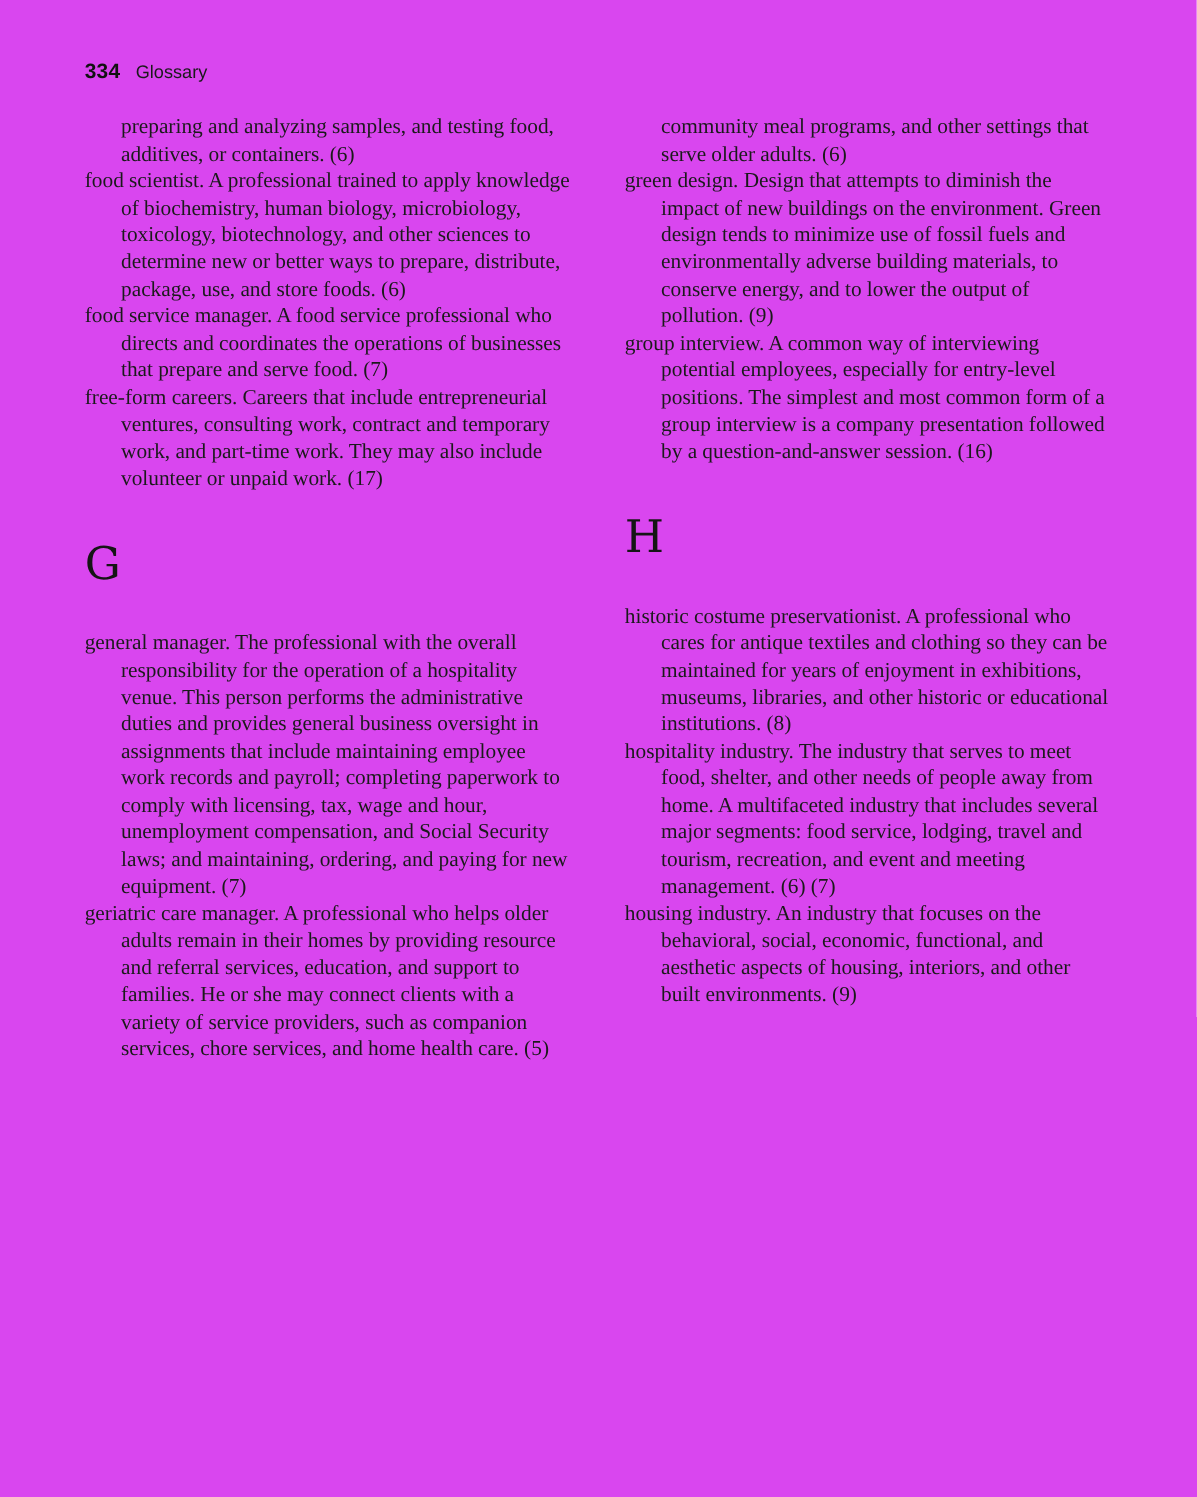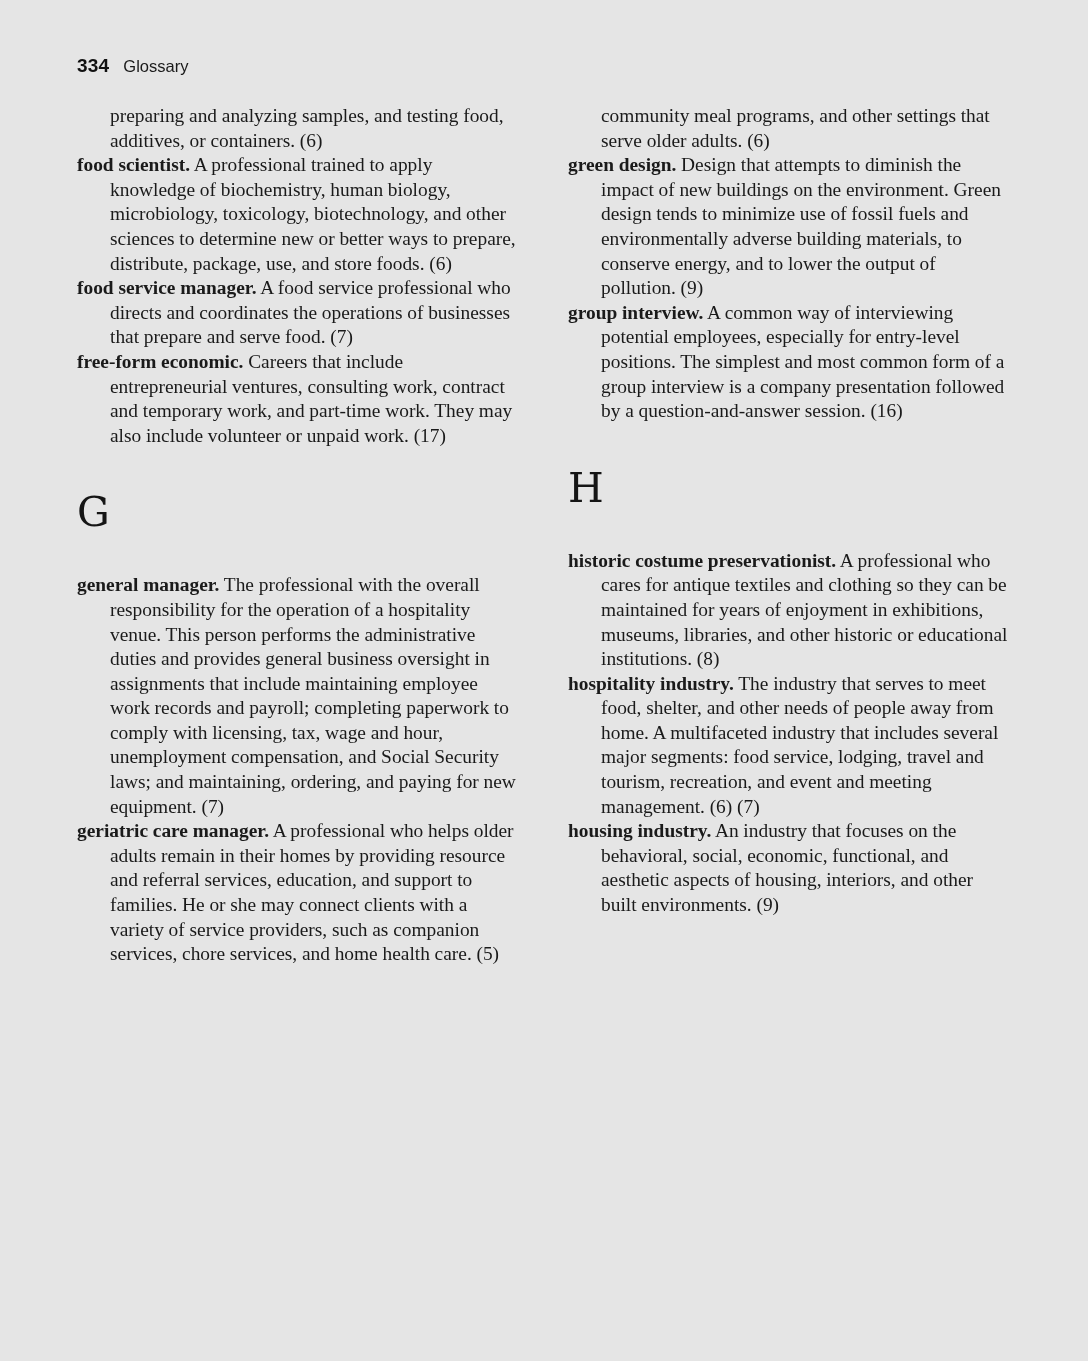--- a/index.html
+++ b/index.html
@@ -5,21 +5,21 @@
 <style>
   html, body {
     margin: 0;
     padding: 0;
     background: #ffffff;
   }
   .page {
     position: relative;
     width: 1088px;
     height: 1361px;
-    background: #e5e5e5;
+    background: #d946ef;
     box-sizing: border-box;
     overflow: hidden;
     font-family: "Liberation Serif", "DejaVu Serif", serif;
     color: #1a1a1a;
   }
 
   
   .runninghead {
     position: absolute;
     top: 55px;
@@ -62,21 +62,21 @@
     font-size: 19.4px;
     line-height: 24.6px;
     text-indent: -33px;
     padding-left: 33px;
     margin: 0;
     text-align: left;
     hyphens: none;
     word-spacing: -0.1px;
   }
   .entry .term {
-    font-weight: bold;
+    font-weight: normal;
   }
   .entry.cont {
     text-indent: 0;
     padding-left: 33px;
   }
 
   
   .sectionletter {
     font-family: "DejaVu Serif", "Liberation Serif", serif;
     font-size: 41px;
@@ -107,21 +107,21 @@
       <p class="entry">
         <span class="term">food scientist.</span><span> A professional trained to apply knowledge of biochemistry, human biology, microbiology, toxicology, biotechnology, and other sciences to determine new or better ways to prepare, distribute, package, use, and store foods. (6)</span>
       </p>
 
 
       <p class="entry">
         <span class="term">food service manager.</span><span> A food service professional who directs and coordinates the operations of businesses that prepare and serve food. (7)</span>
       </p>
 
       <p class="entry">
-        <span class="term">free-form economic.</span><span> Careers that include entrepreneurial ventures, consulting work, contract and temporary work, and part-time work. They may also include volunteer or unpaid work. (17)</span>
+        <span class="term">free-form careers.</span><span> Careers that include entrepreneurial ventures, consulting work, contract and temporary work, and part-time work. They may also include volunteer or unpaid work. (17)</span>
       </p>
 
       <div class="sl-gap-before"></div>
       <div class="sectionletter">G</div>
       <div class="sl-gap-after"></div>
 
       <p class="entry">
         <span class="term">general manager.</span><span> The professional with the overall responsibility for the operation of a hospitality venue. This person performs the administrative duties and provides general business oversight in assignments that include maintaining employee work records and payroll; completing paperwork to comply with licensing, tax, wage and hour, unemployment compensation, and Social Security laws; and maintaining, ordering, and paying for new equipment. (7)</span>
       </p>
 

